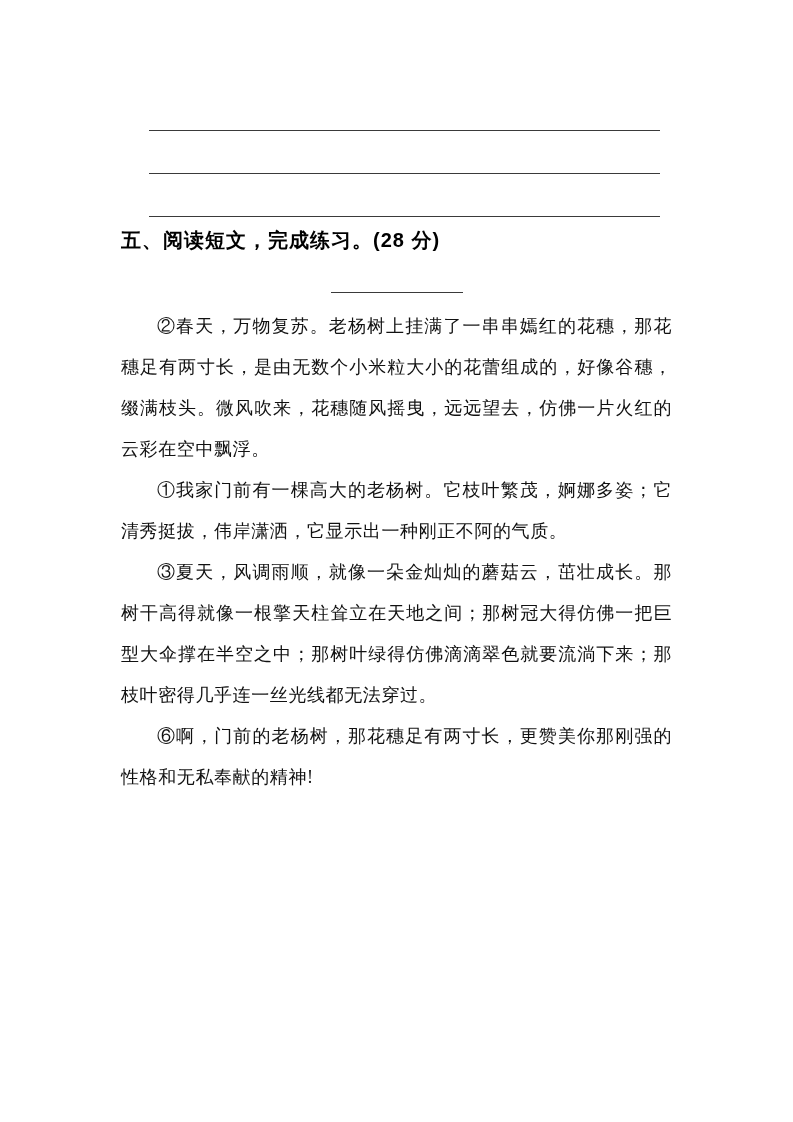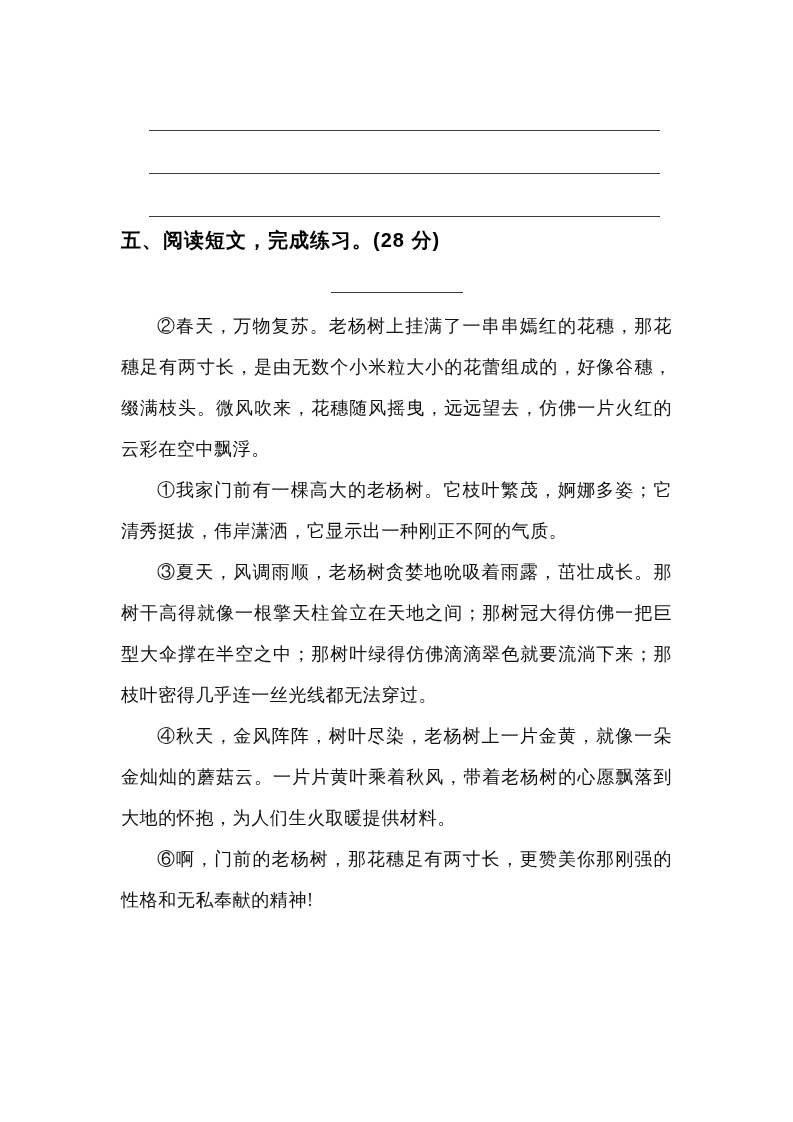--- a/index.html
+++ b/index.html
@@ -72,18 +72,17 @@
     <div class="answer-line"></div>
   </div>
 
   <h2 class="section-header">五、阅读短文，完成练习。(28 分)</h2>
 
   <div class="title-blank"></div>
 
   <div class="passage">
     <p>②春天，万物复苏。老杨树上挂满了一串串嫣红的花穗，那花穗足有两寸长，是由无数个小米粒大小的花蕾组成的，好像谷穗，缀满枝头。微风吹来，花穗随风摇曳，远远望去，仿佛一片火红的云彩在空中飘浮。</p>
     <p>①我家门前有一棵高大的老杨树。它枝叶繁茂，婀娜多姿；它清秀挺拔，伟岸潇洒，它显示出一种刚正不阿的气质。</p>
-    <p>③夏天，风调雨顺，老杨树贪婪地吮吸着雨露，茁壮成长。那树干高得就像一根擎天柱耸立在天地之间；那树冠大得仿佛一把巨型大伞撑在半空之中；那树叶绿得仿佛滴滴翠色就要流淌下来；那枝叶密得几乎连一丝光线都无法穿过。</p>
-    <p>④秋天，金风阵阵，树叶尽染，老杨树上一片金黄，就像一朵金灿灿的蘑菇云。一片片黄叶乘着秋风，带着老杨树的心愿飘落到大地的怀抱，为人们生火取暖提供材料。</p>
+    <p>③夏天，风调雨顺，就像一朵金灿灿的蘑菇云，茁壮成长。那树干高得就像一根擎天柱耸立在天地之间；那树冠大得仿佛一把巨型大伞撑在半空之中；那树叶绿得仿佛滴滴翠色就要流淌下来；那枝叶密得几乎连一丝光线都无法穿过。</p>
     <p>⑥啊，门前的老杨树，那花穗足有两寸长，更赞美你那刚强的性格和无私奉献的精神!</p>
   </div>
 
 </div>
 
 </body></html>

